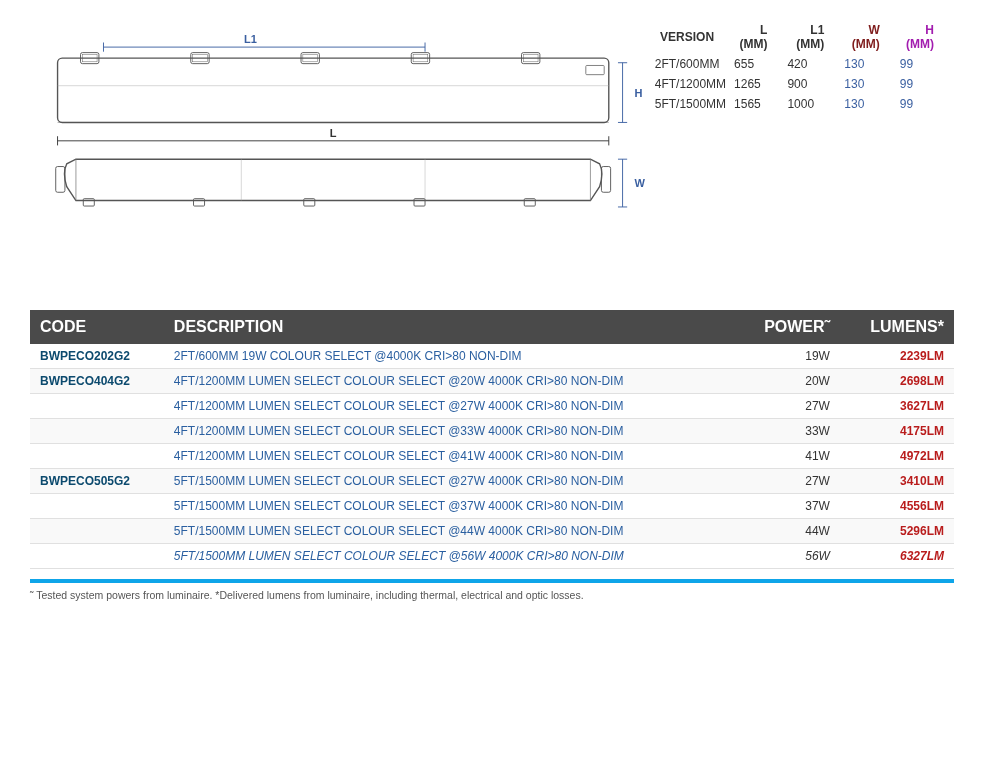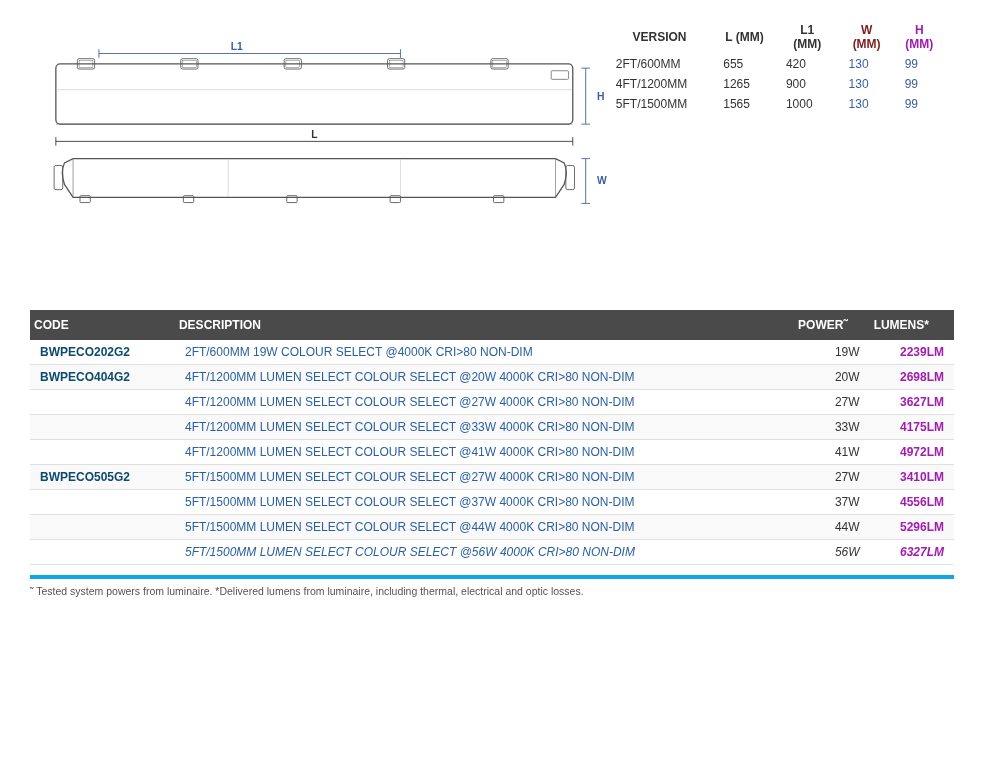--- a/index.html
+++ b/index.html
@@ -30,26 +30,26 @@
 
     .dim-table {
       border-collapse: collapse;
       font-size: 12px;
     }
 
     .dim-table th {
       color: #333;
       font-weight: bold;
       padding: 3px 20px 3px 0;
-      text-align: center;
+      text-align: right;
       border-bottom: none;
     }
 
     .dim-table td {
-      padding: 3px 36px 3px 0;
+      padding: 3px 8px 3px 0;
       text-align: left;
       color: #333;
     }
 
     .dim-table td.blue {
       color: #3a5fa0;
       font-weight: normal;
     }
 
     .dim-table tr.data-row td:first-child {
@@ -66,27 +66,28 @@
       border-collapse: collapse;
       font-size: 12px;
     }
 
     .prod-table thead tr {
       background: #4a4a4a;
       color: #fff;
     }
 
     .prod-table thead th {
-      padding: 8px 4px;
+      padding: 8px 10px;
       text-align: left;
       font-weight: bold;
-      font-size: 12px;
+      font-size: 16px;
     }
 
     .prod-table thead th.right {
+      text-align: right;
     }
 
     .prod-table tbody tr {
       border-bottom: 1px solid #e0e0e0;
     }
 
     .prod-table tbody td {
       padding: 5px 10px;
       vertical-align: middle;
     }
@@ -102,21 +103,21 @@
     }
 
     .prod-table tbody td.power {
       text-align: right;
       white-space: nowrap;
     }
 
     .prod-table tbody td.lumens {
       text-align: right;
       white-space: nowrap;
-      color: #a21caf;
+      color: #b91c1c;
       font-weight: bold;
     }
 
     .footnote {
       margin-top: 10px;
       font-size: 10.5px;
       color: #555;
       border-top: 4px solid #0ea5e9;
       padding-top: 6px;
     }

